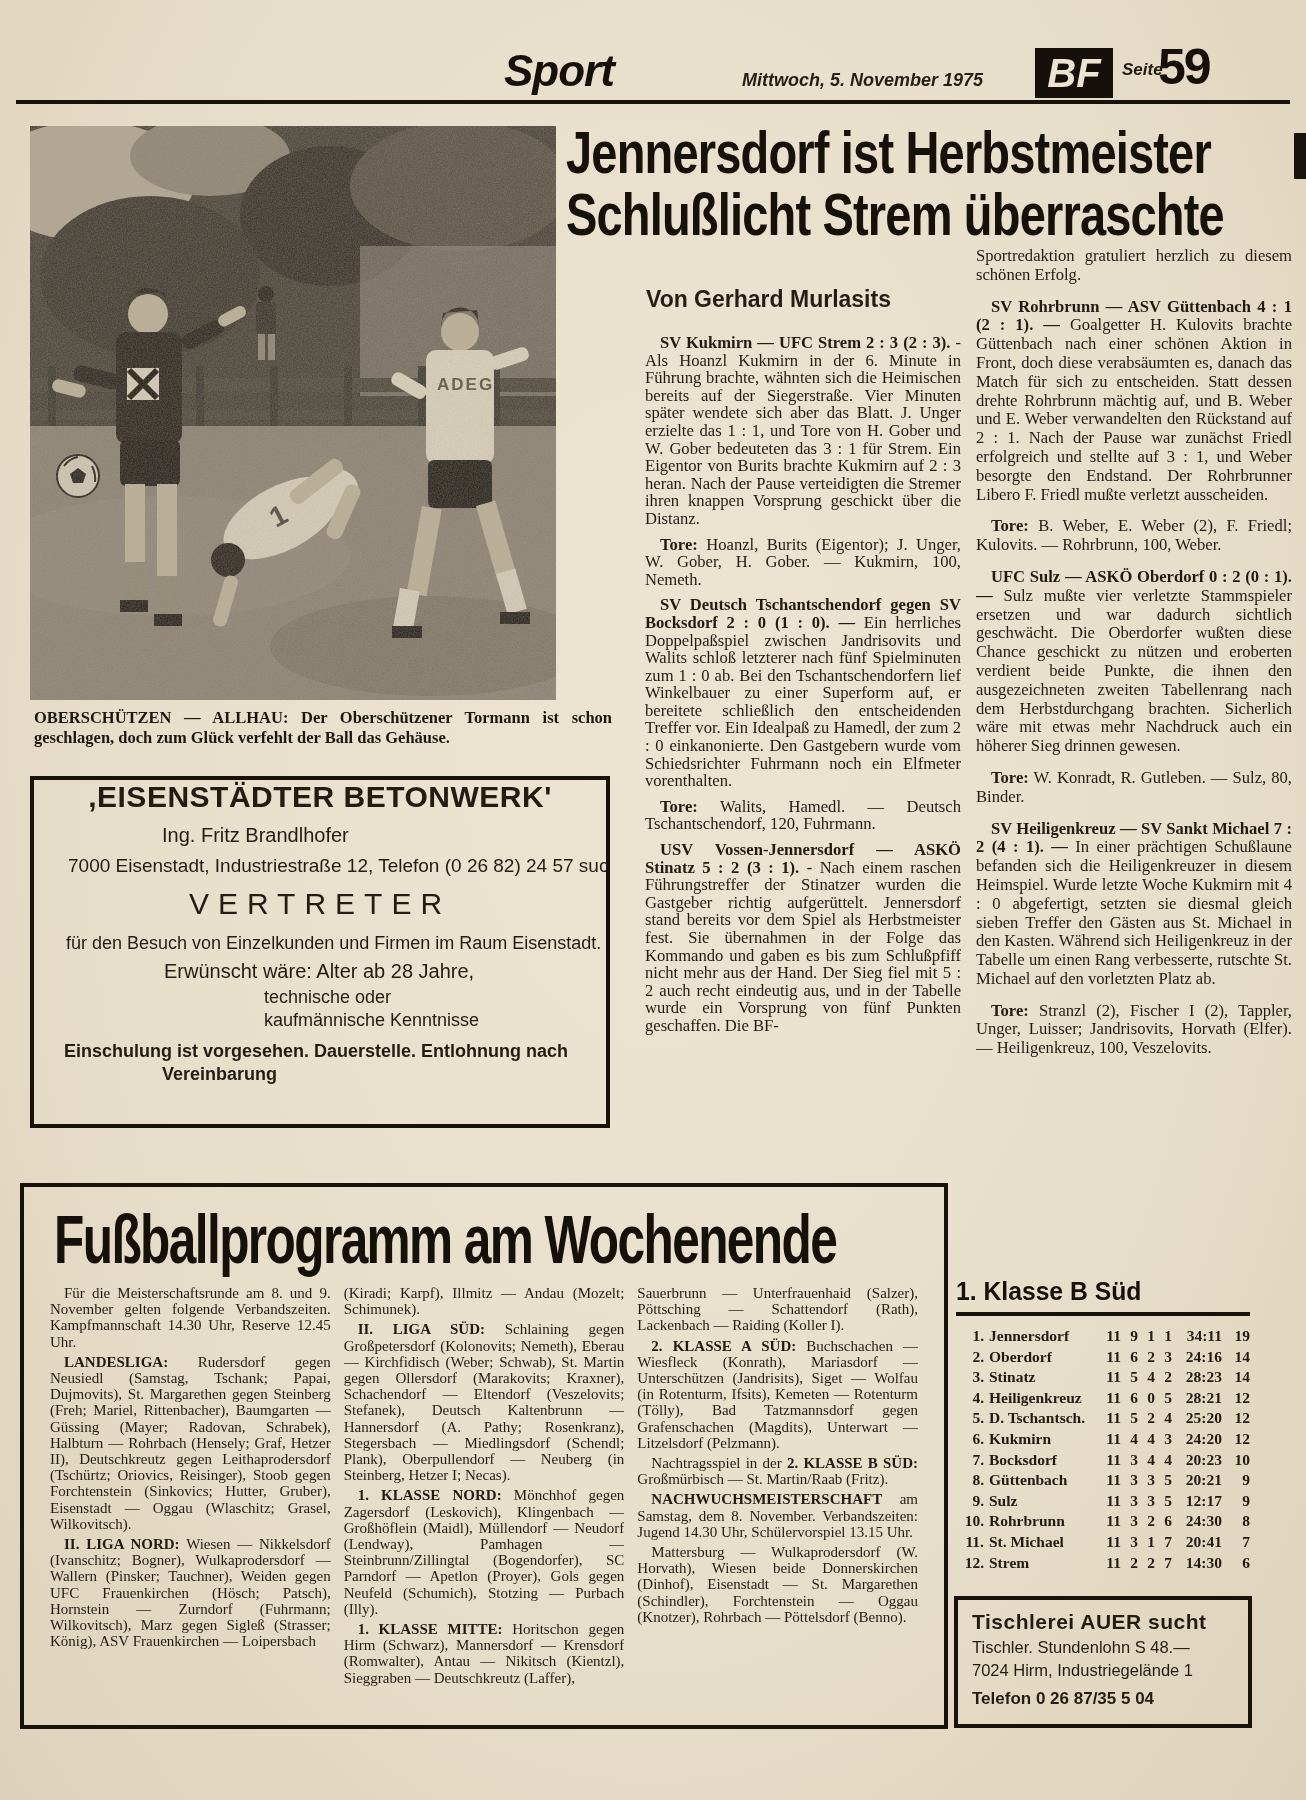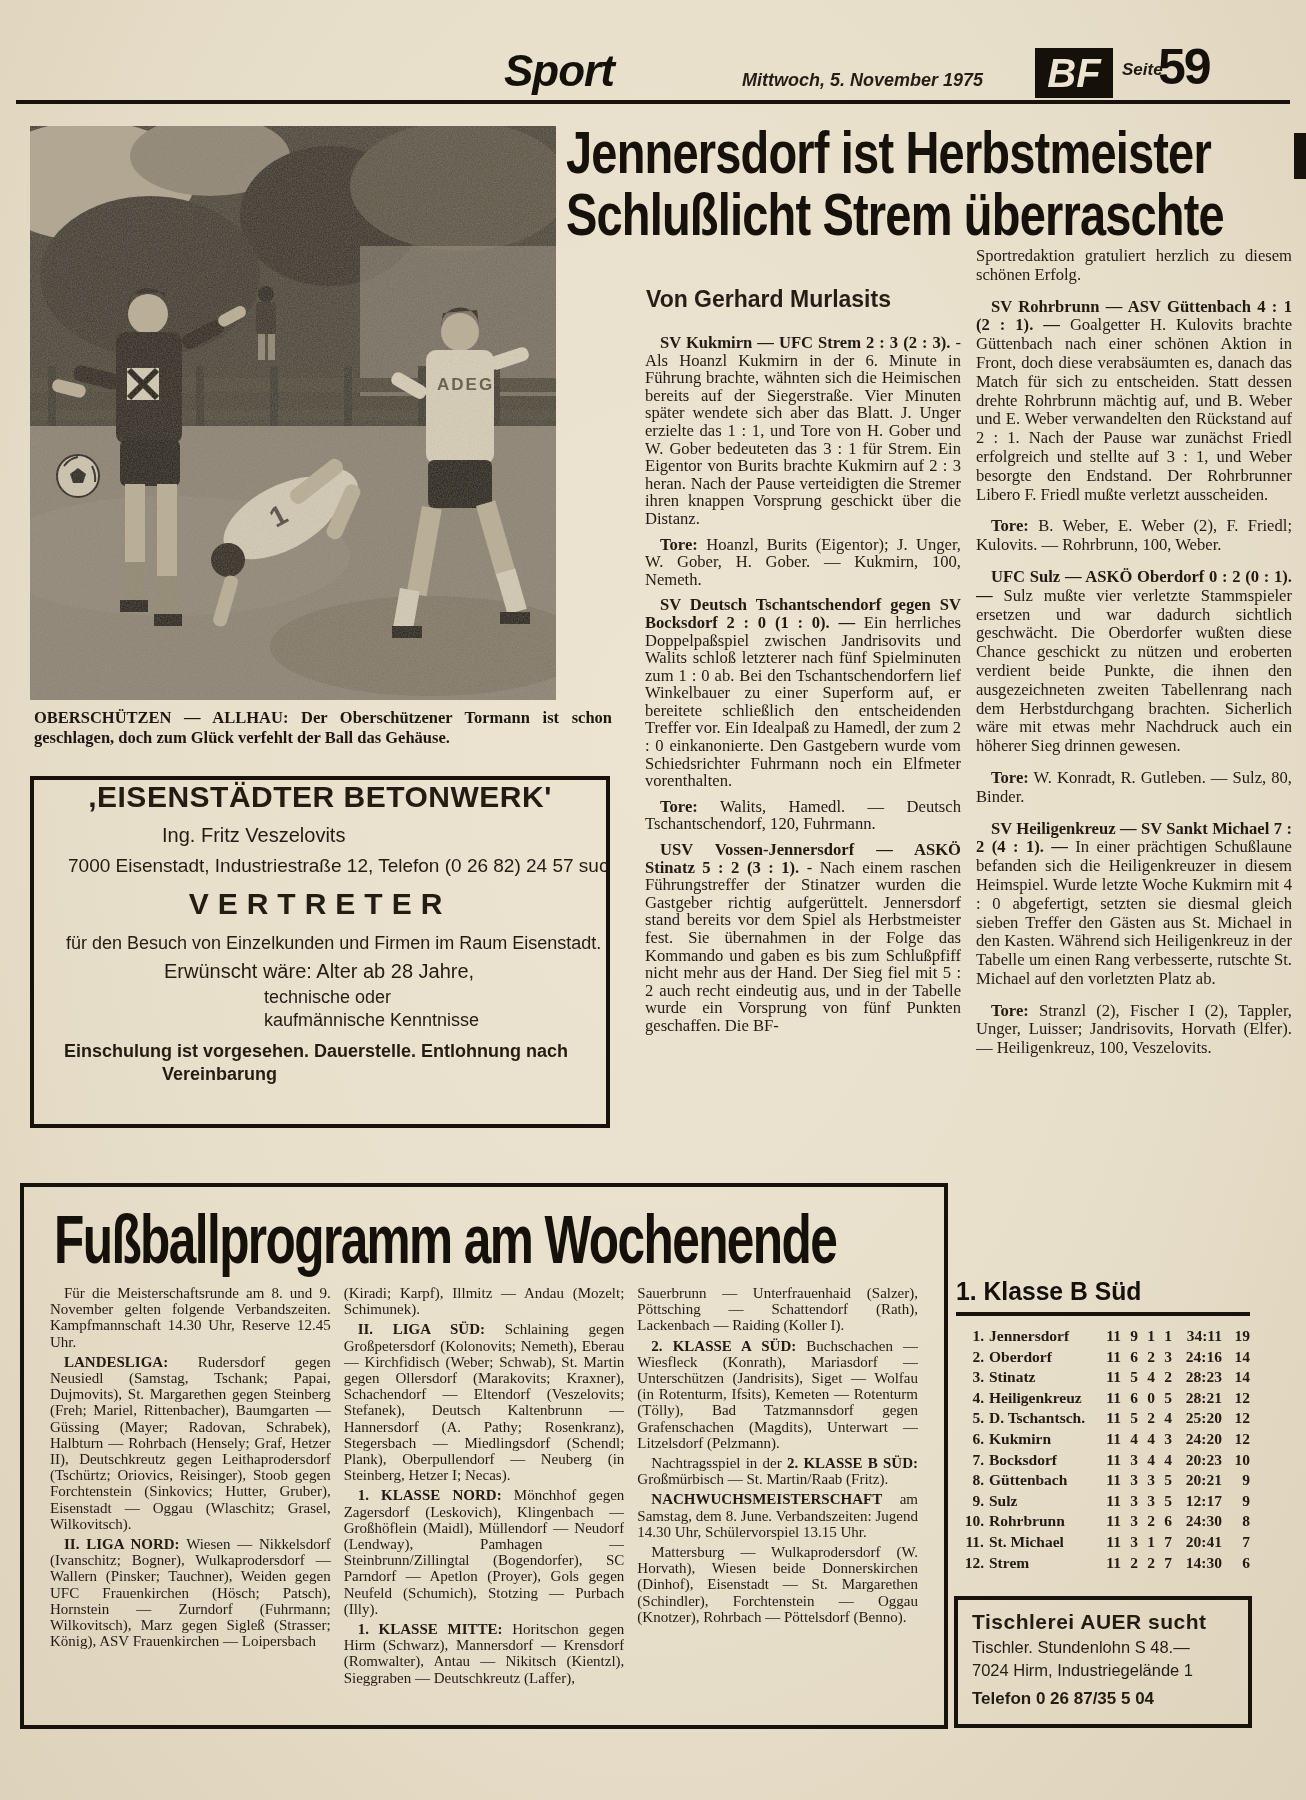--- a/index.html
+++ b/index.html
@@ -32,21 +32,21 @@
   .colB{left:976px;top:247px;width:316px;height:1026px;overflow:hidden;}
   .colB p{line-height:18.8px;margin-bottom:13px;}
   
   .ad1{left:30px;top:776px;width:580px;height:352px;border:4px solid #17130c;box-sizing:border-box;
        overflow:hidden;font-family:"Liberation Sans",sans-serif;color:#221c12;}
   .ad1 div{white-space:nowrap;}
   .ad1-das{margin:18px 0 0 128px;font-size:21px;}
   .ad1-name{margin-top:0;text-align:center;font-size:30px;font-weight:700;letter-spacing:0.5px;}
   .ad1-person{margin:10px 0 0 128px;font-size:20px;}
   .ad1-addr{margin:8px 0 0 34px;font-size:19px;}
-  .ad1-role{margin-top:10px;text-align:center;font-size:30px;font-weight:700;letter-spacing:9px;}
+  .ad1-role{margin-top:10px;text-align:center;font-size:30px;font-weight:400;letter-spacing:9px;}
   .ad1-l1{margin:12px 0 0 32px;font-size:18px;}
   .ad1-l2{margin:6px 0 4px 130px;font-size:20px;}
   .ad1-l3{margin:2px 0 0 230px;font-size:18px;}
   .ad1-l4{margin:2px 0 0 230px;font-size:18px;}
   .ad1-l5{margin:10px 0 0 30px;font-size:18px;font-weight:700;}
   .ad1-l6{margin:2px 0 0 128px;font-size:18px;font-weight:700;}
   
   .program-box{left:20px;top:1183px;width:928px;height:546px;border:4px solid #17130c;box-sizing:border-box;
                overflow:hidden;padding:6px 26px;}
   .program-headline{font:700 62px "Liberation Sans",sans-serif;letter-spacing:-2px;color:#15110a;
@@ -203,21 +203,21 @@
     <p><span class="lead">SV Rohrbrunn — ASV Güttenbach 4 : 1 (2 : 1). —</span> <span>Goalgetter H. Kulovits brachte Güttenbach nach einer schönen Aktion in Front, doch diese verabsäumten es, danach das Match für sich zu entscheiden. Statt dessen drehte Rohrbrunn mächtig auf, und B. Weber und E. Weber verwandelten den Rückstand auf 2 : 1. Nach der Pause war zunächst Friedl erfolgreich und stellte auf 3 : 1, und Weber besorgte den Endstand. Der Rohrbrunner Libero F. Friedl mußte verletzt ausscheiden.</span></p>
     <p><span class="lead">Tore:</span> <span>B. Weber, E. Weber (2), F. Friedl; Kulovits. — Rohrbrunn, 100, Weber.</span></p>
     <p><span class="lead">UFC Sulz — ASKÖ Oberdorf 0 : 2 (0 : 1). —</span> <span>Sulz mußte vier verletzte Stammspieler ersetzen und war dadurch sichtlich geschwächt. Die Oberdorfer wußten diese Chance geschickt zu nützen und eroberten verdient beide Punkte, die ihnen den ausgezeichneten zweiten Tabellenrang nach dem Herbstdurchgang brachten. Sicherlich wäre mit etwas mehr Nachdruck auch ein höherer Sieg drinnen gewesen.</span></p>
     <p><span class="lead">Tore:</span> <span>W. Konradt, R. Gutleben. — Sulz, 80, Binder.</span></p>
     <p><span class="lead">SV Heiligenkreuz — SV Sankt Michael 7 : 2 (4 : 1). —</span> <span>In einer prächtigen Schußlaune befanden sich die Heiligenkreuzer in diesem Heimspiel. Wurde letzte Woche Kukmirn mit 4 : 0 abgefertigt, setzten sie diesmal gleich sieben Treffer den Gästen aus St. Michael in den Kasten. Während sich Heiligenkreuz in der Tabelle um einen Rang verbesserte, rutschte St. Michael auf den vorletzten Platz ab.</span></p>
     <p><span class="lead">Tore:</span> <span>Stranzl (2), Fischer I (2), Tappler, Unger, Luisser; Jandrisovits, Horvath (Elfer). — Heiligenkreuz, 100, Veszelovits.</span></p>
   </div>
 
   <div class="abs ad1">
     <div class="ad1-name">,EISENSTÄDTER BETONWERK'</div>
-    <div class="ad1-person">Ing. Fritz Veszelovits</div>
+    <div class="ad1-person">Ing. Fritz Brandlhofer</div>
     <div class="ad1-addr">7000 Eisenstadt, Industriestraße 12, Telefon (0 26 82) 24 57 sucht:</div>
     <div class="ad1-role">VERTRETER</div>
     <div class="ad1-l1">für den Besuch von Einzelkunden und Firmen im Raum Eisenstadt.</div>
     <div class="ad1-l2">Erwünscht wäre: Alter ab 28 Jahre,</div>
     <div class="ad1-l3">technische oder</div>
     <div class="ad1-l4">kaufmännische Kenntnisse</div>
     <div class="ad1-l5">Einschulung ist vorgesehen. Dauerstelle. Entlohnung nach</div>
     <div class="ad1-l6">Vereinbarung</div>
   </div>
 
@@ -232,21 +232,21 @@
       <div class="program-col">
         <p class="noindent"><span>(Kiradi; Karpf), Illmitz — Andau (Mozelt; Schimunek).</span></p>
         <p><span class="lead">II. LIGA SÜD:</span> <span>Schlaining gegen Großpetersdorf (Kolonovits; Nemeth), Eberau — Kirchfidisch (Weber; Schwab), St. Martin gegen Ollersdorf (Marakovits; Kraxner), Schachendorf — Eltendorf (Veszelovits; Stefanek), Deutsch Kaltenbrunn — Hannersdorf (A. Pathy; Rosenkranz), Stegersbach — Miedlingsdorf (Schendl; Plank), Oberpullendorf — Neuberg (in Steinberg, Hetzer I; Necas).</span></p>
         <p><span class="lead">1. KLASSE NORD:</span> <span>Mönchhof gegen Zagersdorf (Leskovich), Klingenbach — Großhöflein (Maidl), Müllendorf — Neudorf (Lendway), Pamhagen — Steinbrunn/Zillingtal (Bogendorfer), SC Parndorf — Apetlon (Proyer), Gols gegen Neufeld (Schumich), Stotzing — Purbach (Illy).</span></p>
         <p><span class="lead">1. KLASSE MITTE:</span> <span>Horitschon gegen Hirm (Schwarz), Mannersdorf — Krensdorf (Romwalter), Antau — Nikitsch (Kientzl), Sieggraben — Deutschkreutz (Laffer),</span></p>
       </div>
       <div class="program-col">
         <p class="noindent"><span>Sauerbrunn — Unterfrauenhaid (Salzer), Pöttsching — Schattendorf (Rath), Lackenbach — Raiding (Koller I).</span></p>
         <p><span class="lead">2. KLASSE A SÜD:</span> <span>Buchschachen — Wiesfleck (Konrath), Mariasdorf — Unterschützen (Jandrisits), Siget — Wolfau (in Rotenturm, Ifsits), Kemeten — Rotenturm (Tölly), Bad Tatzmannsdorf gegen Grafenschachen (Magdits), Unterwart — Litzelsdorf (Pelzmann).</span></p>
         <p><span>Nachtragsspiel in der</span> <span class="lead">2. KLASSE B SÜD:</span> <span>Großmürbisch — St. Martin/Raab (Fritz).</span></p>
-        <p><span class="lead">NACHWUCHSMEISTERSCHAFT</span> <span>am Samstag, dem 8. June. Verbandszeiten: Jugend 14.30 Uhr, Schülervorspiel 13.15 Uhr.</span></p>
+        <p><span class="lead">NACHWUCHSMEISTERSCHAFT</span> <span>am Samstag, dem 8. November. Verbandszeiten: Jugend 14.30 Uhr, Schülervorspiel 13.15 Uhr.</span></p>
         <p><span>Mattersburg — Wulkaprodersdorf (W. Horvath), Wiesen beide Donnerskirchen (Dinhof), Eisenstadt — St. Margarethen (Schindler), Forchtenstein — Oggau (Knotzer), Rohrbach — Pöttelsdorf (Benno).</span></p>
       </div>
     </div>
   </div>
 
   <div class="abs standings">
     <div class="standings-title">1. Klasse B Süd</div>
     <div class="standings-rule"></div>
     <div class="standings-table">
       <div class="st-row">

